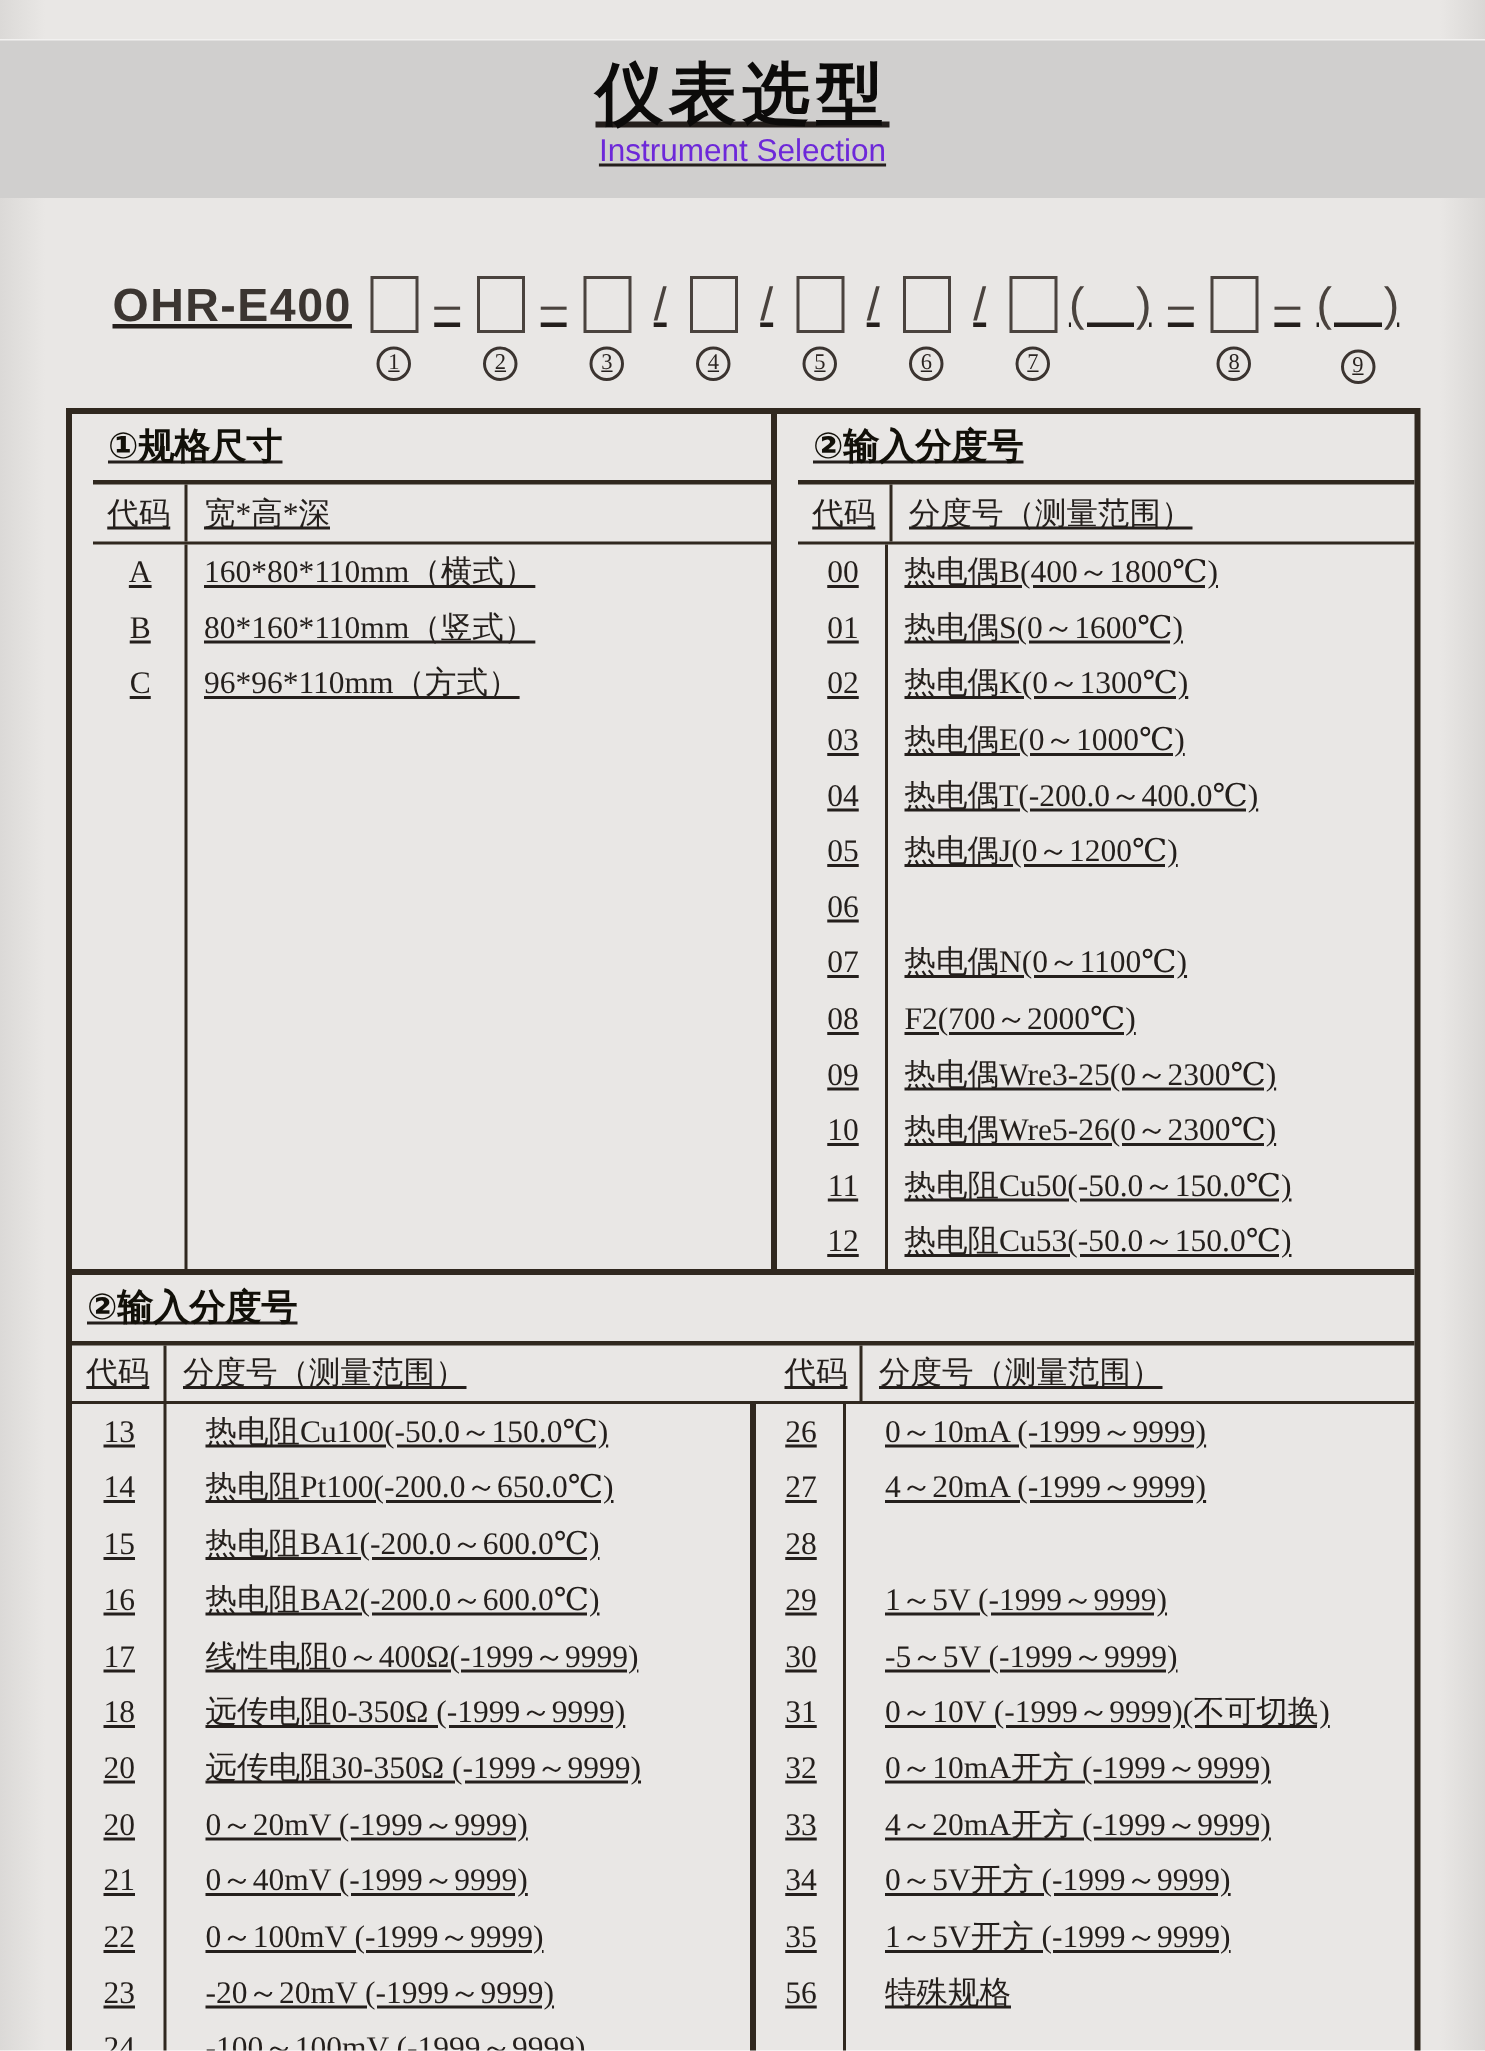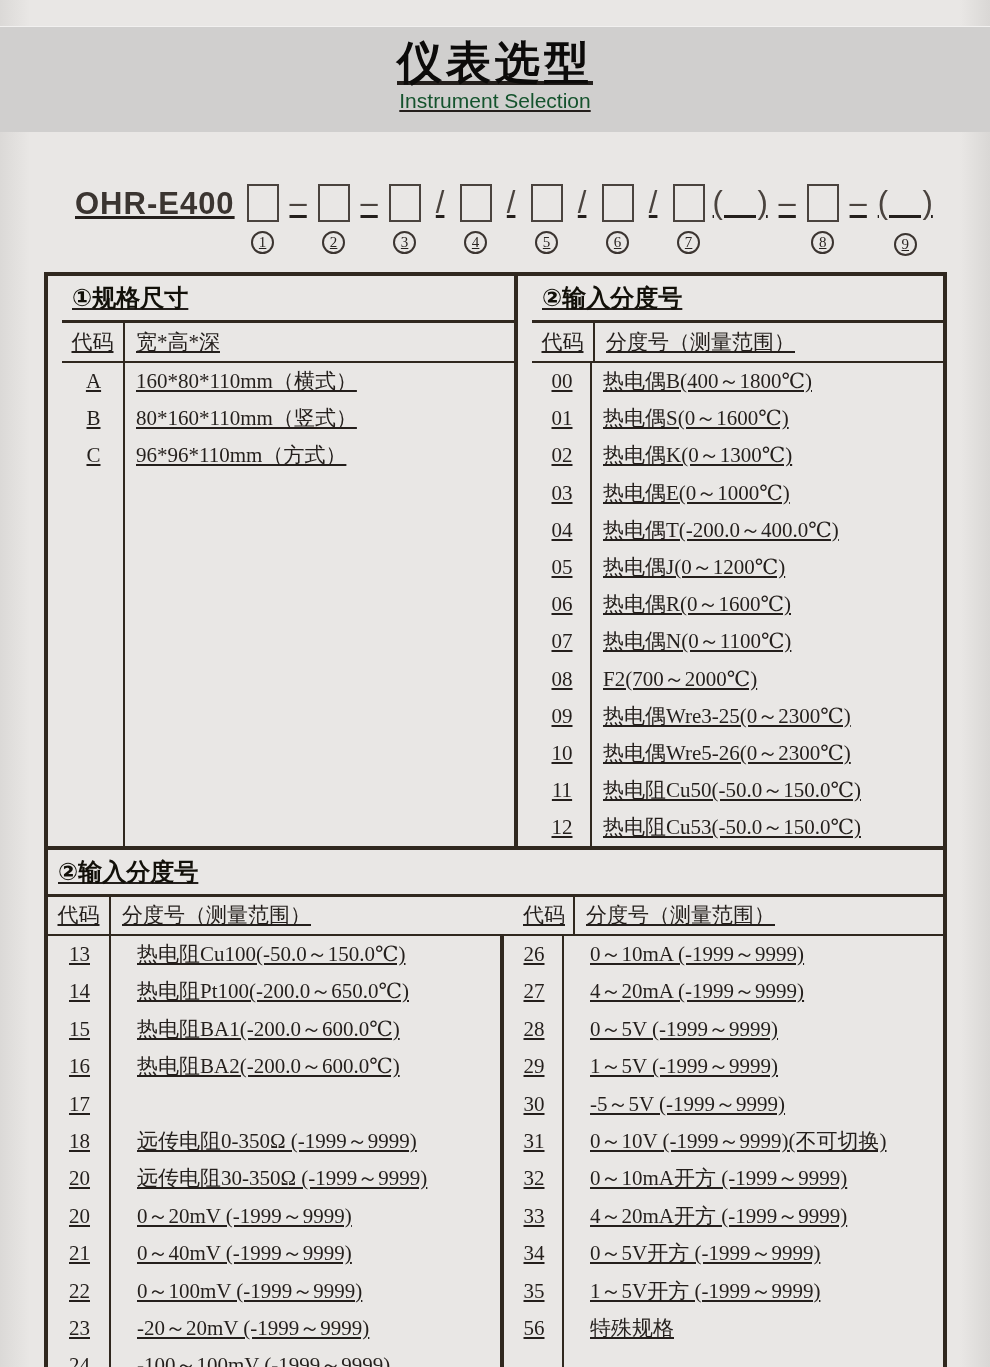--- a/index.html
+++ b/index.html
@@ -7,21 +7,21 @@
     position:relative;width:990px;height:1367px;overflow:hidden;
     background:linear-gradient(90deg,#dbd9d7 0,#e9e7e5 30px,#e9e7e5 960px,#d9d7d5 990px);
     font-family:"Liberation Serif","DejaVu Serif",serif;color:#241f1c;text-decoration:underline;
   }
   
   .title-band{margin-top:26px;height:105px;background:#d0cfce;text-align:center;
     border-top:1px solid #f2f1f0;}
   .page-title{padding-top:10px;font-family:"Liberation Sans","DejaVu Sans",sans-serif;
     font-weight:bold;font-size:45px;line-height:52px;letter-spacing:4px;color:#0c0b0a;}
   .page-subtitle{font-family:"Liberation Sans","DejaVu Sans",sans-serif;font-size:21px;
-    line-height:24px;color:#14532d;}
+    line-height:24px;color:#6d28d9;}
   
   .model-line{margin:50px 0 0 55px;display:flex;align-items:flex-start;}
   .model-prefix{font-family:"Liberation Sans","DejaVu Sans",sans-serif;font-weight:bold;
     font-size:31px;color:#3b3531;margin-right:12px;margin-top:4px;letter-spacing:1px;margin-left:20px;}
   .slots{display:flex;gap:8px;}
   .slot{display:flex;flex-direction:column;align-items:center;}
   .glyph{display:flex;align-items:center;justify-content:center;height:42px;
     font-family:"Liberation Sans","DejaVu Sans",sans-serif;font-weight:300;
     font-size:31px;color:#4a433e;white-space:pre;}
   .glyph:empty{width:32px;height:38px;margin-top:2px;border:2px solid #4a433e;box-sizing:border-box;}
@@ -228,21 +228,20 @@
               <div class="tdesc">热电偶T(-200.0～400.0℃)</div>
             </div>
 
             <div class="trow">
               <div class="tcode">05</div>
               <div class="tdesc">热电偶J(0～1200℃)</div>
             </div>
 
             <div class="trow">
               <div class="tcode">06</div>
-              <div class="tdesc">热电偶R(0～1600℃)</div>
             </div>
 
             <div class="trow">
               <div class="tcode">07</div>
               <div class="tdesc">热电偶N(0～1100℃)</div>
             </div>
 
             <div class="trow">
               <div class="tcode">08</div>
               <div class="tdesc">F2(700～2000℃)</div>
@@ -297,20 +296,21 @@
               <div class="tdesc">热电阻BA1(-200.0～600.0℃)</div>
             </div>
 
             <div class="trow">
               <div class="tcode">16</div>
               <div class="tdesc">热电阻BA2(-200.0～600.0℃)</div>
             </div>
 
             <div class="trow">
               <div class="tcode">17</div>
+              <div class="tdesc">线性电阻0～400Ω(-1999～9999)</div>
             </div>
 
             <div class="trow">
               <div class="tcode">18</div>
               <div class="tdesc">远传电阻0-350Ω (-1999～9999)</div>
             </div>
 
             <div class="trow">
               <div class="tcode">20</div>
               <div class="tdesc">远传电阻30-350Ω (-1999～9999)</div>
@@ -348,21 +348,20 @@
               <div class="tdesc">0～10mA (-1999～9999)</div>
             </div>
 
             <div class="trow">
               <div class="tcode">27</div>
               <div class="tdesc">4～20mA (-1999～9999)</div>
             </div>
 
             <div class="trow">
               <div class="tcode">28</div>
-              <div class="tdesc">0～5V (-1999～9999)</div>
             </div>
 
             <div class="trow">
               <div class="tcode">29</div>
               <div class="tdesc">1～5V (-1999～9999)</div>
             </div>
 
             <div class="trow">
               <div class="tcode">30</div>
               <div class="tdesc">-5～5V (-1999～9999)</div>

